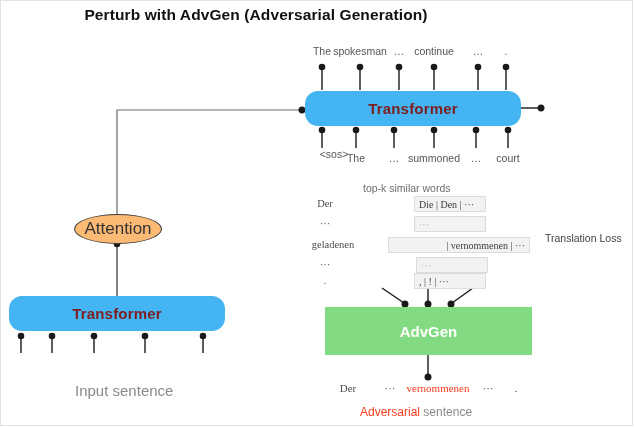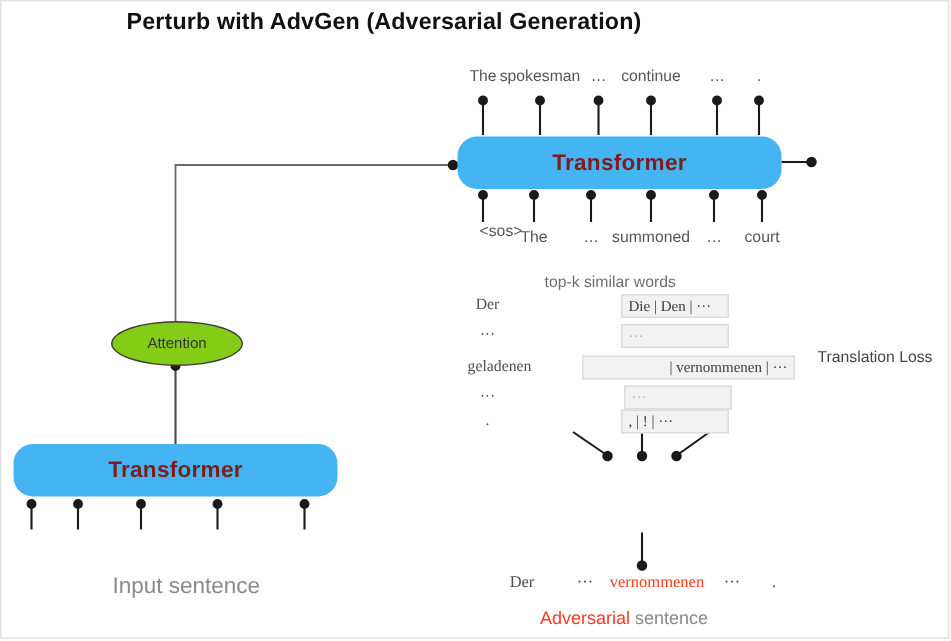--- a/index.html
+++ b/index.html
@@ -41,23 +41,23 @@
   #advgen-box{
     position:absolute;left:325px;top:307px;width:207px;height:48px;
     background:#82db82;display:flex;align-items:center;justify-content:center;
     color:#ffffff;font-weight:bold;font-size:15px;
   }
 
   
   #attention{
     position:absolute;left:74px;top:214px;width:86px;height:28px;
     border:1.3px solid #3d3d3d;border-radius:50%;
-    background:#84cc16;
+    background:#fdba74;
     display:flex;align-items:center;justify-content:center;
-    font-size:10px;color:#333333;
+    font-size:17px;color:#333333;
   }
 
   
   .tok{
     position:absolute;font-size:10.5px;color:#555555;
     white-space:nowrap;text-align:center;transform:translateX(-50%);
   }
 
   
   .lbl{position:absolute;white-space:nowrap;}
@@ -171,20 +171,21 @@
         <line x1="428" y1="355" x2="428" y2="376"></line>
           <circle cx="428" cy="377" r="2.8"></circle>
       </g>
     </g>
   </svg>
 
   <div class="tf-box" id="tf-top">Transformer</div>
 
   <div class="tf-box" id="tf-bottom">Transformer</div>
 
+  <div id="advgen-box">AdvGen</div>
 
   <div id="attention">Attention</div>
 
   <div class="tok" style="left:322px;top:45px;">The</div>
   <div class="tok" style="left:360px;top:45px;">spokesman</div>
   <div class="tok" style="left:399px;top:45px;">…</div>
   <div class="tok" style="left:434px;top:45px;">continue</div>
   <div class="tok" style="left:478px;top:45px;">…</div>
   <div class="tok" style="left:506px;top:45px;">.</div>
 

